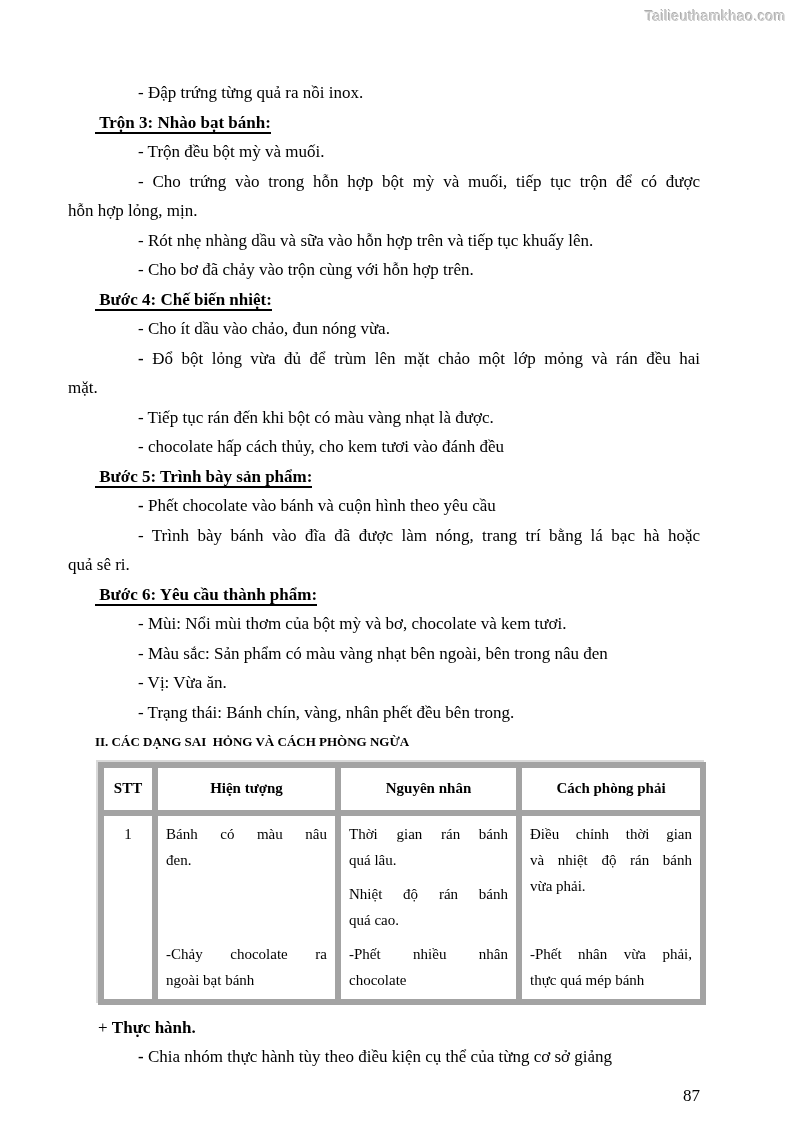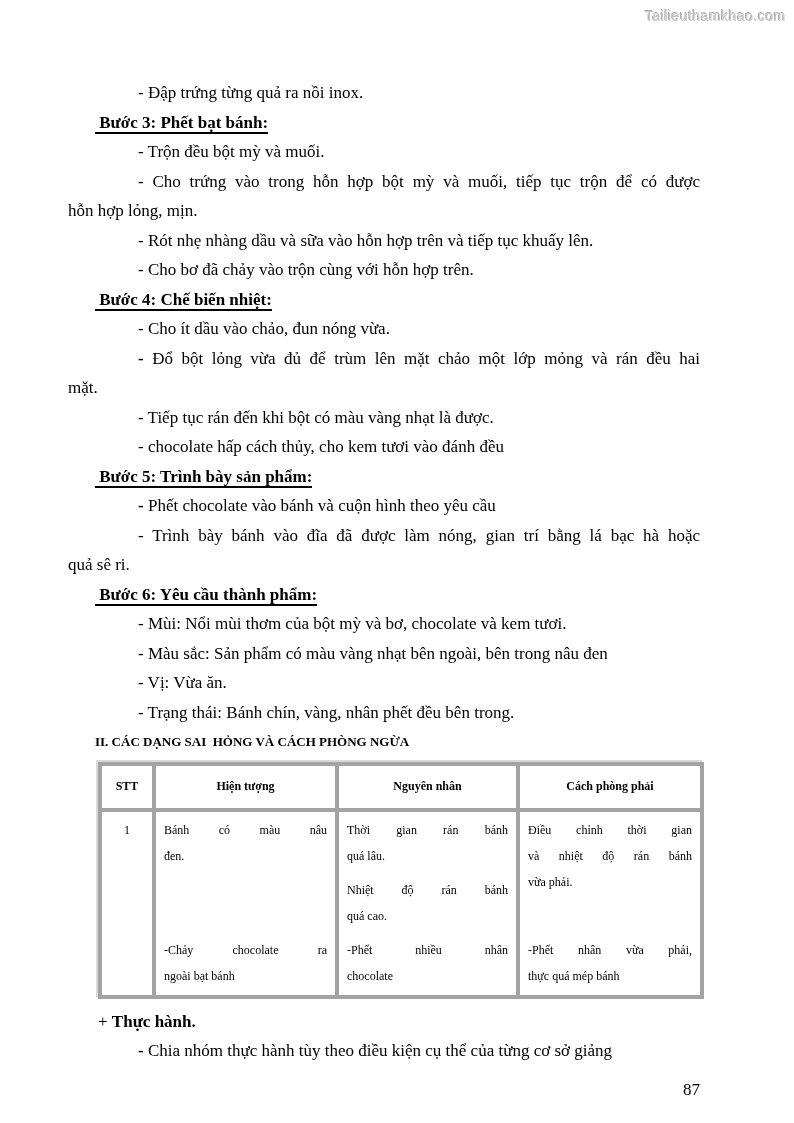--- a/index.html
+++ b/index.html
@@ -37,23 +37,23 @@
   .sec { font-weight: bold; font-size: 13px; padding-left: 27px; }
   .b { font-weight: bold; }
   .tbl {
     border-collapse: collapse;
     table-layout: fixed;
     width: 602px;
     margin: 5px 0 0 30px;
     box-shadow: -2px -2px 0 #d9d9d9;
   }
   .tbl th, .tbl td {
-    border: 4px solid #a3a3a3;
+    border: 6px solid #a3a3a3;
     vertical-align: top;
-    font-size: 12px;
+    font-size: 15px;
   }
   .tbl th {
     height: 38px;
     text-align: center;
     vertical-align: middle;
     font-weight: bold;
     padding: 2px;
   }
   .tbl td { padding: 5px 8px 6px 8px; }
   .td-stt { text-align: center; }
@@ -69,40 +69,40 @@
 <body>
 
 <div class="page">
 
   <div class="watermark">Tailieuthamkhao.com</div>
 
   <div class="content">
 
     <div class="ln ind">- Đập trứng từng quả ra nồi inox.</div>
 
-    <div class="ln hd-line"><span class="hd"> Bước 3: Phết bạt bánh:</span></div>
+    <div class="ln hd-line"><span class="hd"> Trộn 3: Nhào bạt bánh:</span></div>
 
     <div class="ln ind">- Trộn đều bột mỳ và muối.</div>
     <div class="ln ind jl">- Cho trứng vào trong hỗn hợp bột mỳ và muối, tiếp tục trộn để có được</div>
     <div class="ln">hỗn hợp lỏng, mịn.</div>
     <div class="ln ind">- Rót nhẹ nhàng dầu và sữa vào hỗn hợp trên và tiếp tục khuấy lên.</div>
     <div class="ln ind">- Cho bơ đã chảy vào trộn cùng với hỗn hợp trên.</div>
 
     <div class="ln hd-line"><span class="hd"> Bước 4: Chế biến nhiệt:</span></div>
 
     <div class="ln ind">- Cho ít dầu vào chảo, đun nóng vừa.</div>
     <div class="ln ind jl"><span class="b">-</span><span> Đổ bột lỏng vừa đủ để trùm lên mặt chảo một lớp mỏng và rán đều hai</span></div>
     <div class="ln">mặt.</div>
     <div class="ln ind">- Tiếp tục rán đến khi bột có màu vàng nhạt là được.</div>
     <div class="ln ind">- chocolate hấp cách thủy, cho kem tươi vào đánh đều</div>
 
     <div class="ln hd-line"><span class="hd"> Bước 5: Trình bày sản phẩm:</span></div>
 
     <div class="ln ind"><span class="b">-</span><span> Phết chocolate vào bánh và cuộn hình theo yêu cầu</span></div>
-    <div class="ln ind jl">- Trình bày bánh vào đĩa đã được làm nóng, gian trí bằng lá bạc hà hoặc</div>
+    <div class="ln ind jl">- Trình bày bánh vào đĩa đã được làm nóng, trang trí bằng lá bạc hà hoặc</div>
     <div class="ln">quả sê ri.</div>
 
     <div class="ln hd-line"><span class="hd"> Bước 6: Yêu cầu thành phẩm:</span></div>
 
     <div class="ln ind">- Mùi: Nổi mùi thơm của bột mỳ và bơ, chocolate và kem tươi.</div>
     <div class="ln ind">- Màu sắc: Sản phẩm có màu vàng nhạt bên ngoài, bên trong nâu đen</div>
     <div class="ln ind">- Vị: Vừa ăn.</div>
     <div class="ln ind">- Trạng thái: Bánh chín, vàng, nhân phết đều bên trong.</div>
 
     <div class="ln sec">II. CÁC DẠNG SAI  HỎNG VÀ CÁCH PHÒNG NGỪA</div>

